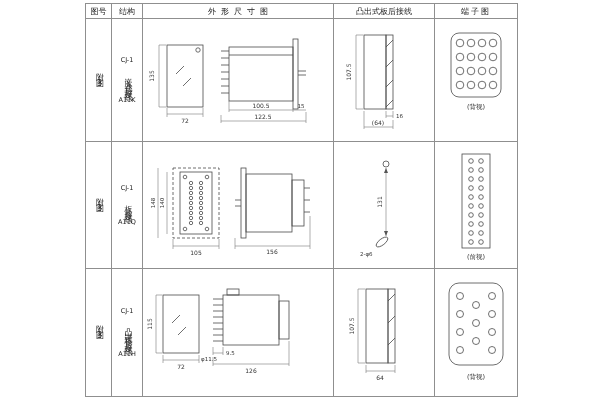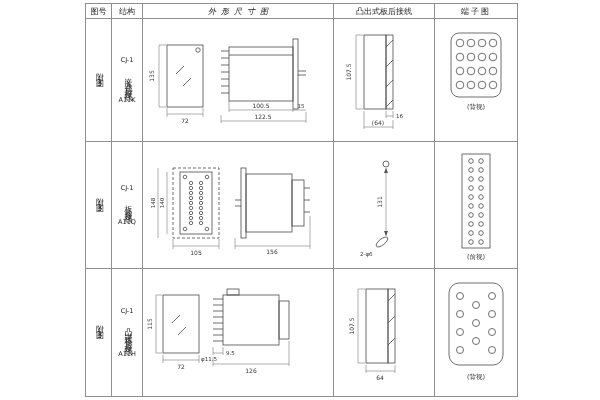--- a/index.html
+++ b/index.html
@@ -8,21 +8,21 @@
   .page { position:relative; width:600px; height:400px; background:#fff; overflow:hidden; }
   .sheet {
     position:absolute; left:85px; top:3px;
     display:grid;
     grid-template-columns:25px 30px 190px 100px 82px;
     grid-template-rows:14px 122px 126px 127px;
     gap:1px; background:#8f8f8f; border:1px solid #8f8f8f;
   }
   .cell { background:#fff; position:relative; display:flex; align-items:center; justify-content:center; overflow:hidden; }
   .hdr { font-size:8px; color:#222; white-space:nowrap; }
-  .hdr-outline { letter-spacing:5px; text-indent:5px;font-style:italic; }
+  .hdr-outline { letter-spacing:5px; text-indent:5px; }
   .hdr-terminal { letter-spacing:2px; }
   .vtext { writing-mode:vertical-lr; text-orientation:upright; font-size:8px; letter-spacing:6px; color:#222; }
   .struct { flex-direction:column; gap:7px; }
   .model, .code { font-size:6.5px; color:#222; }
   .vchars { writing-mode:vertical-lr; text-orientation:upright; font-size:8px; letter-spacing:3px; color:#222; }
   svg { display:block; }
   .oln { fill:none; stroke:#4a4a4a; stroke-width:0.8; }
   .dln { fill:none; stroke:#7a7a7a; stroke-width:0.6; }
   .tc  { fill:#ffffff; stroke:#4a4a4a; stroke-width:0.8; }
   .fil { fill:#555; }

